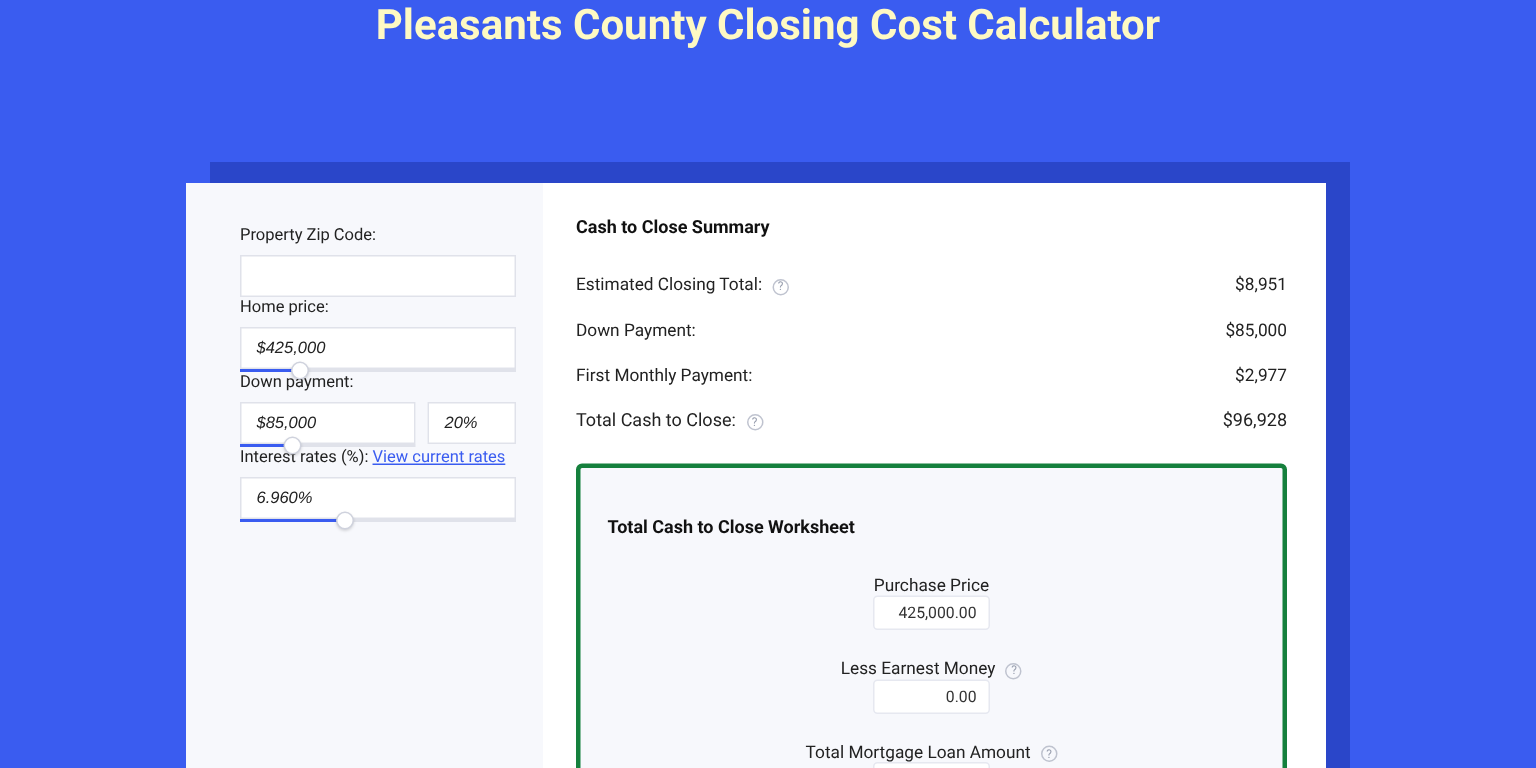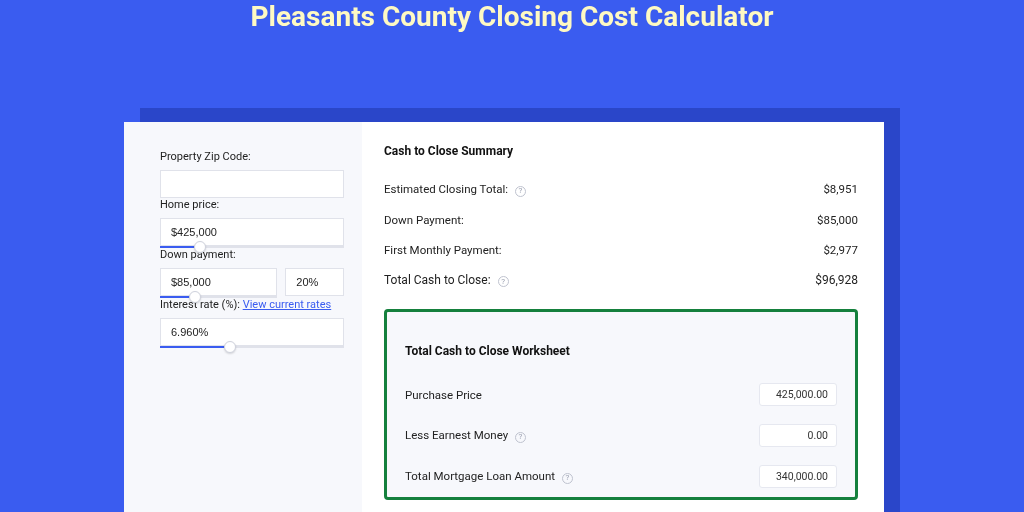--- a/index.html
+++ b/index.html
@@ -48,20 +48,21 @@
   .field-label { font-size: 11px; color: #222; margin-bottom: 7px; display: block; }
   .field-label .link { color: #3a5cf0; }
   .input {
     width: 100%;
     height: 28px;
     border: 1px solid #e0e2ea;
     background: #fff;
     padding: 0 10px;
     font-size: 11px;
     color: #222;
+    font-style: italic;
   }
   .input-track {
     position: relative;
     height: 2px;
     background: #e0e2ea;
     margin-top: 0;
   }
   .input-track .fill {
     position: absolute;
     left: 0; top: 0; bottom: 0;
@@ -97,22 +98,22 @@
 
   .divider { height: 14px; }
 
   .card {
     background: #f7f8fc;
     border: 3px solid #15803d;
     border-radius: 4px;
     padding: 32px 18px 0 18px;
   }
   .ws-row {
-    display: flex; justify-content: space-between; align-items: center;
-    font-size: 11.5px; color: #222; padding: 9px 0;
+    display: flex; align-items: center;
+    font-size: 11.5px; color: #222; padding: 9px 0; flex-direction: column;
   }
   .ws-val {
     display: inline-block;
     min-width: 78px;
     text-align: right;
     background: #fff;
     border: 1px solid #e6e8f0;
     border-radius: 3px;
     padding: 4px 8px;
     font-size: 10.5px;
@@ -155,21 +156,21 @@
           </div>
         </div>
         <div class="col-pct">
           <input type="text" class="input" value="20%" style="">
         </div>
       </div>
     </div>
 
     <div class="field">
       <label class="field-label">
-        <span>Interest rate (%): </span><a href="#" class="link">View current rates</a>
+        <span>Interest rates (%): </span><a href="#" class="link">View current rates</a>
       </label>
       <input type="text" class="input" value="6.960%" style="">
       <div class="input-track">
         <div class="fill" style="width: 38%;"></div>
         <div class="thumb" style="left: 38%;"></div>
       </div>
     </div>
 
   </div>
 

